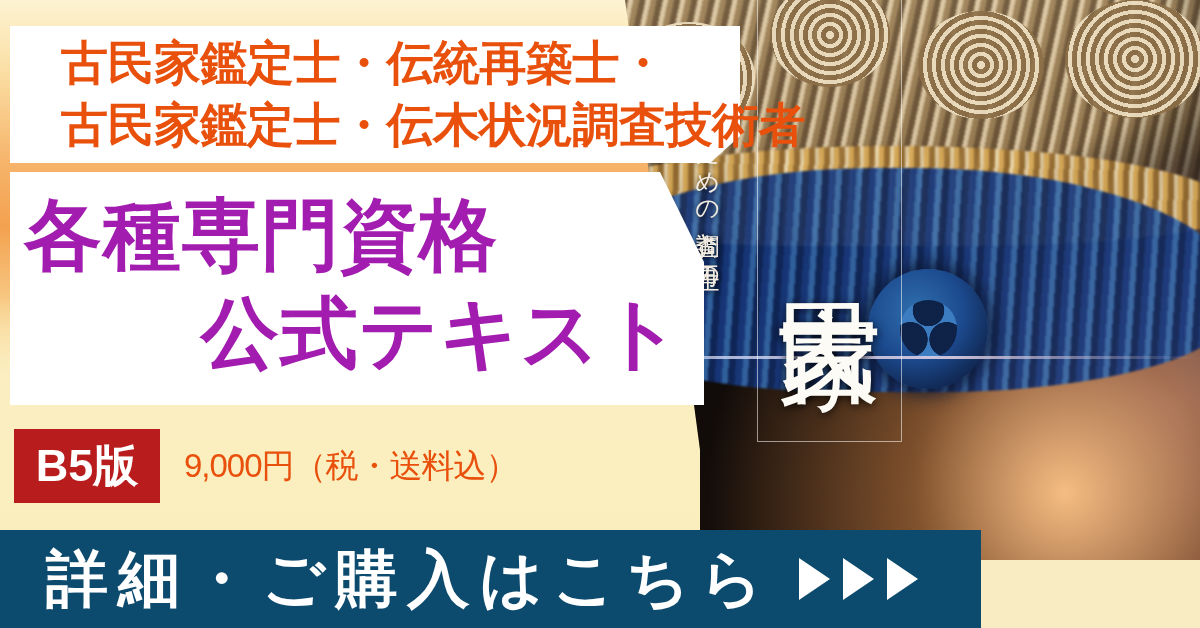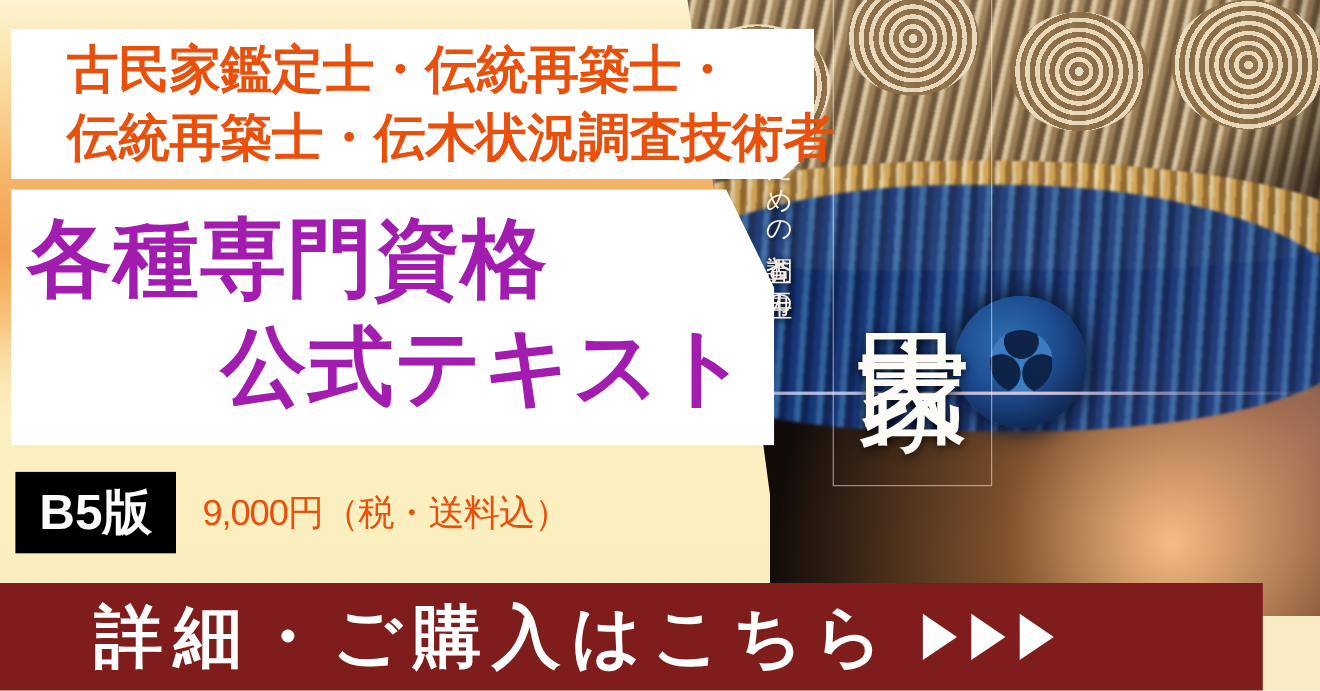--- a/index.html
+++ b/index.html
@@ -206,42 +206,42 @@
   .bigtitle .bt2{ display:block; text-align:right; padding-right:6px; }
 
   
   .price-row{
     position:absolute; left:14px; top:429px;
     height:74px;
     display:flex; align-items:center;
   }
   .badge{
     width:146px; height:74px;
-    background:#000000;
+    background:#b91c1c;
     color:#ffffff;
     font-size:45px;
     font-weight:700;
     display:flex; align-items:center; justify-content:center;
     letter-spacing:0;
   }
   .price{
     margin-left:24px;
     color:#e8500c;
     font-size:33px;
     font-weight:400;
     letter-spacing:-1px;
     white-space:nowrap;
   }
 
   
   .cta{
     position:absolute; left:0; top:530px;
-    width:1148px; height:98px;
-    background:#7f1d1d;
-    display:flex; align-items:center;padding-left:40px;
+    width:981px; height:98px;
+    background:#0c4a6e;
+    display:flex; align-items:center;
   }
   .cta-text{
     margin-left:46px;
     color:#ffffff;
     font-size:62px;
     font-weight:700;
     letter-spacing:10px;
     white-space:nowrap;
   }
   .cta-arrows{
@@ -279,21 +279,21 @@
   </div>
 
   <div class="cream-panel"></div>
   <div class="cream-panel-flat"></div>
 
   <div class="white-panel panel-top"></div>
   <div class="white-panel panel-mid"></div>
 
   <div class="headline">
     <span class="hl-row">古民家鑑定士・伝統再築士・</span>
-    <span class="hl-row">伝統再築士・伝木状況調査技術者</span>
+    <span class="hl-row">古民家鑑定士・伝木状況調査技術者</span>
   </div>
 
   <div class="bigtitle">
     <span class="bt1">各種専門資格</span>
     <span class="bt2">公式テキスト</span>
   </div>
 
   <div class="price-row">
     <div class="badge">B5版</div>
     <div class="price">9,000円（税・送料込）</div>

